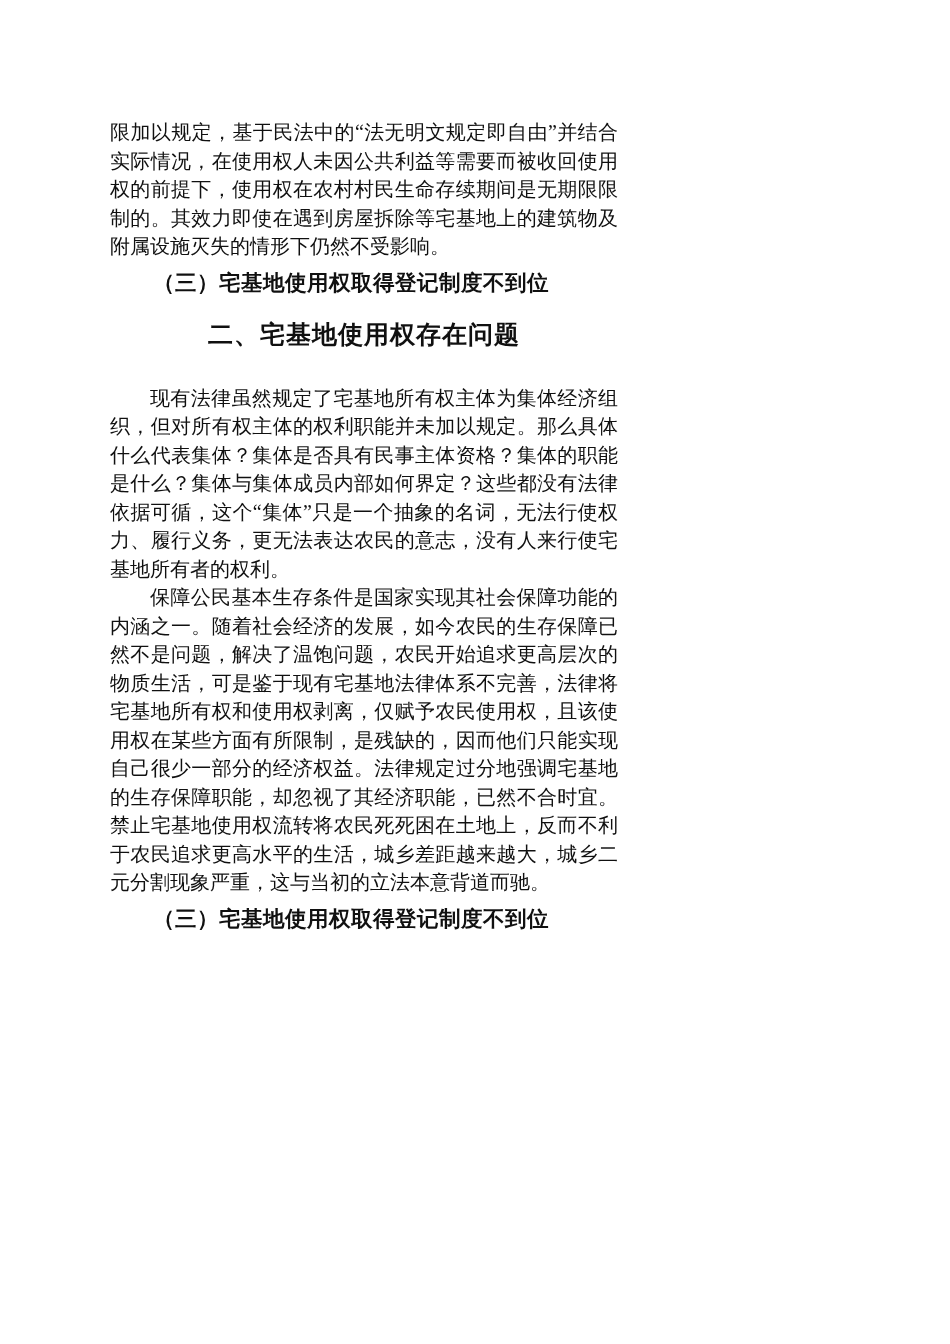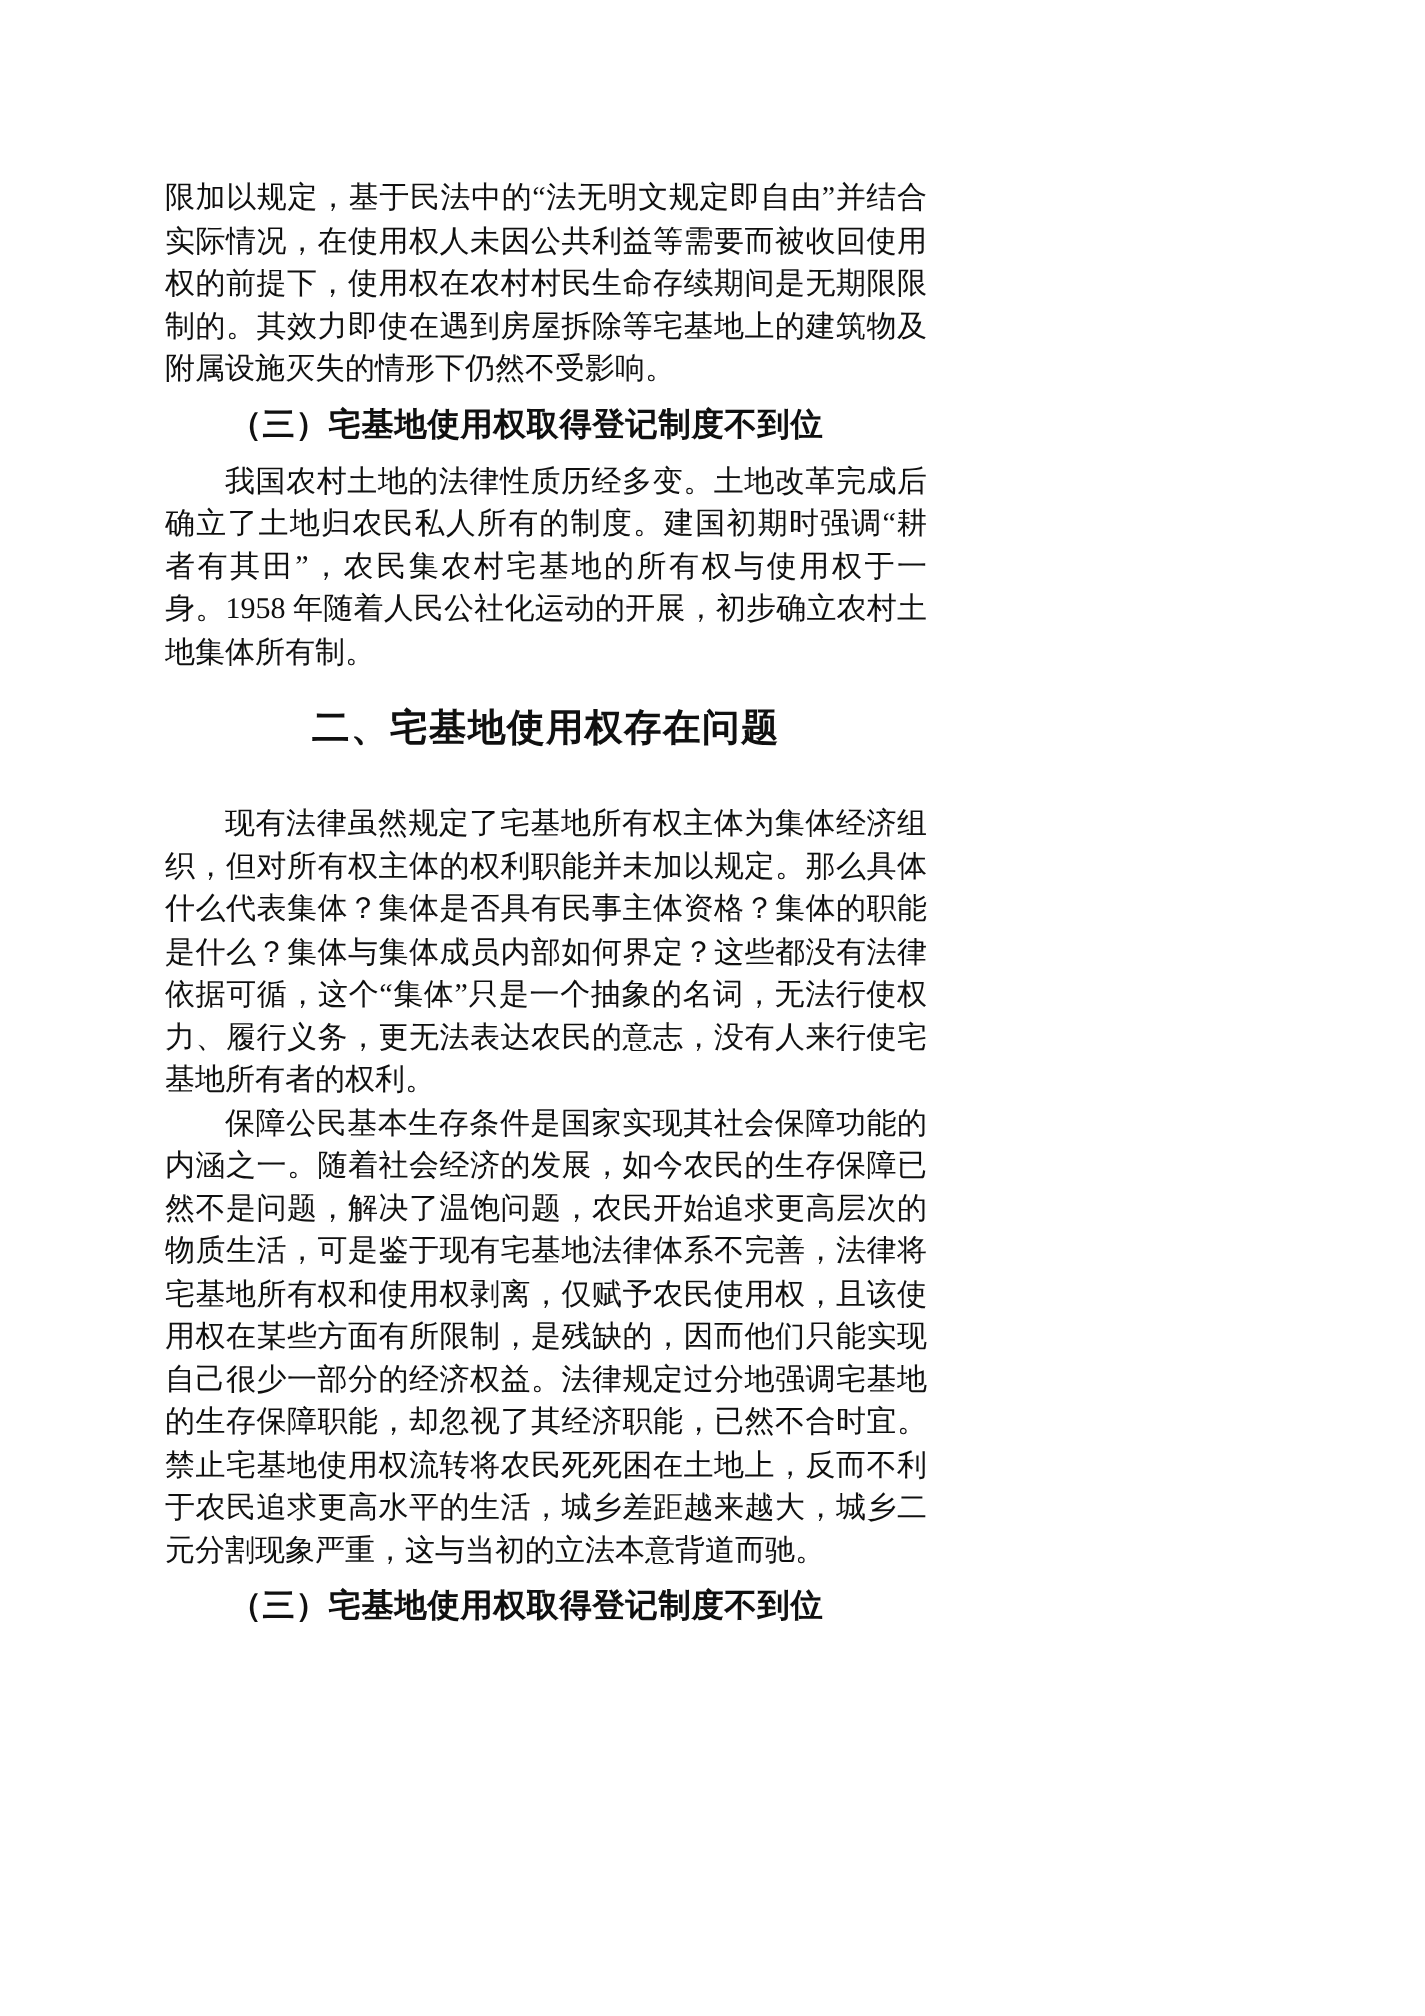--- a/index.html
+++ b/index.html
@@ -52,21 +52,20 @@
 </style>
 </head>
 <body>
 
 <div class="page">
   <p class="para cont">限加以规定，基于民法中的“法无明文规定即自由”并结合实际情况，在使用权人未因公共利益等需要而被收回使用权的前提下，使用权在农村村民生命存续期间是无期限限制的。其效力即使在遇到房屋拆除等宅基地上的建筑物及附属设施灭失的情形下仍然不受影响。</p>
 
 
   <h3 class="h-sub">（三）宅基地使用权取得登记制度不到位</h3>
 
-  <p class="para">我国农村土地的法律性质历经多变。土地改革完成后确立了土地归农民私人所有的制度。建国初期时强调“耕者有其田”，农民集农村宅基地的所有权与使用权于一身。1958 年随着人民公社化运动的开展，初步确立农村土地集体所有制。</p>
 
 
   <h2 class="h-chapter">二、宅基地使用权存在问题</h2>
 
 
   <p class="para">现有法律虽然规定了宅基地所有权主体为集体经济组织，但对所有权主体的权利职能并未加以规定。那么具体什么代表集体？集体是否具有民事主体资格？集体的职能是什么？集体与集体成员内部如何界定？这些都没有法律依据可循，这个“集体”只是一个抽象的名词，无法行使权力、履行义务，更无法表达农民的意志，没有人来行使宅基地所有者的权利。</p>
 
 
 
   <p class="para">保障公民基本生存条件是国家实现其社会保障功能的内涵之一。随着社会经济的发展，如今农民的生存保障已然不是问题，解决了温饱问题，农民开始追求更高层次的物质生活，可是鉴于现有宅基地法律体系不完善，法律将宅基地所有权和使用权剥离，仅赋予农民使用权，且该使用权在某些方面有所限制，是残缺的，因而他们只能实现自己很少一部分的经济权益。法律规定过分地强调宅基地的生存保障职能，却忽视了其经济职能，已然不合时宜。禁止宅基地使用权流转将农民死死困在土地上，反而不利于农民追求更高水平的生活，城乡差距越来越大，城乡二元分割现象严重，这与当初的立法本意背道而驰。</p>

